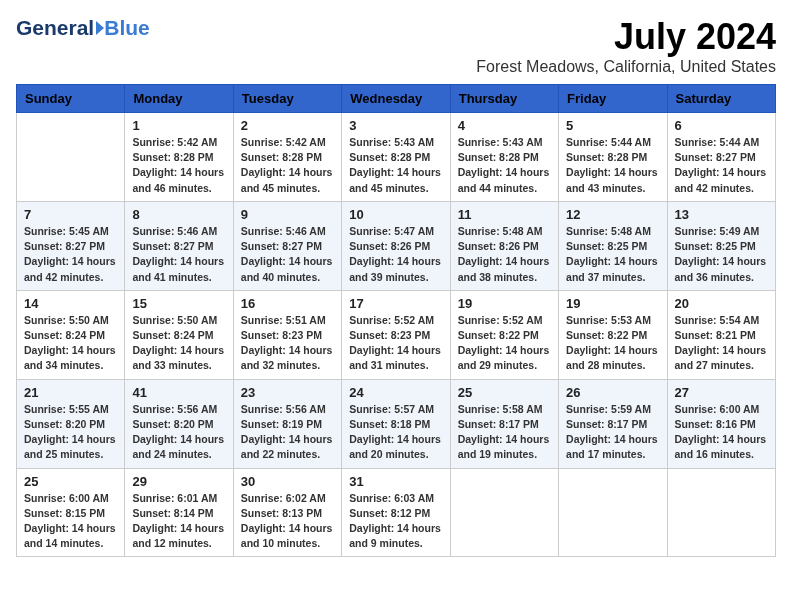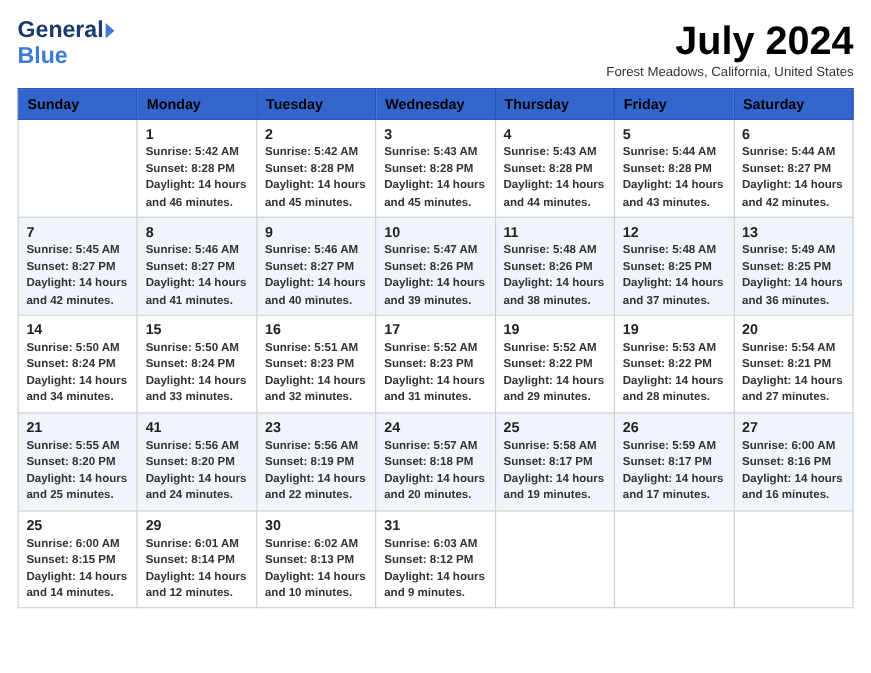--- a/index.html
+++ b/index.html
@@ -18,21 +18,21 @@
     }
     .title-section {
       text-align: right;
     }
     .month-title {
       font-size: 36px;
       font-weight: bold;
       color: #000000;
     }
     .location-title {
-      font-size: 12px;
+      font-size: 16px;
       color: #333;
       font-weight: normal;
     }
     .calendar-table {
       width: 100%;
       border-collapse: collapse;
       border: 1px solid #ccc;
     }
     .calendar-table th {
       background-color: #3366cc;
@@ -82,21 +82,21 @@
       width: 0;
       height: 0;
       border-left: 8px solid #3a7bd5;
       border-top: 7px solid transparent;
       border-bottom: 7px solid transparent;
       margin-left: 2px;
       vertical-align: middle;
     }
     .logo-block {
       display: flex;
-      flex-direction: column;
+      flex-direction: row;
       line-height: 1.1;
     }
     .logo-line1 {
       display: flex;
       align-items: center;
     }
   </style>
 </head>
 <body>
 

